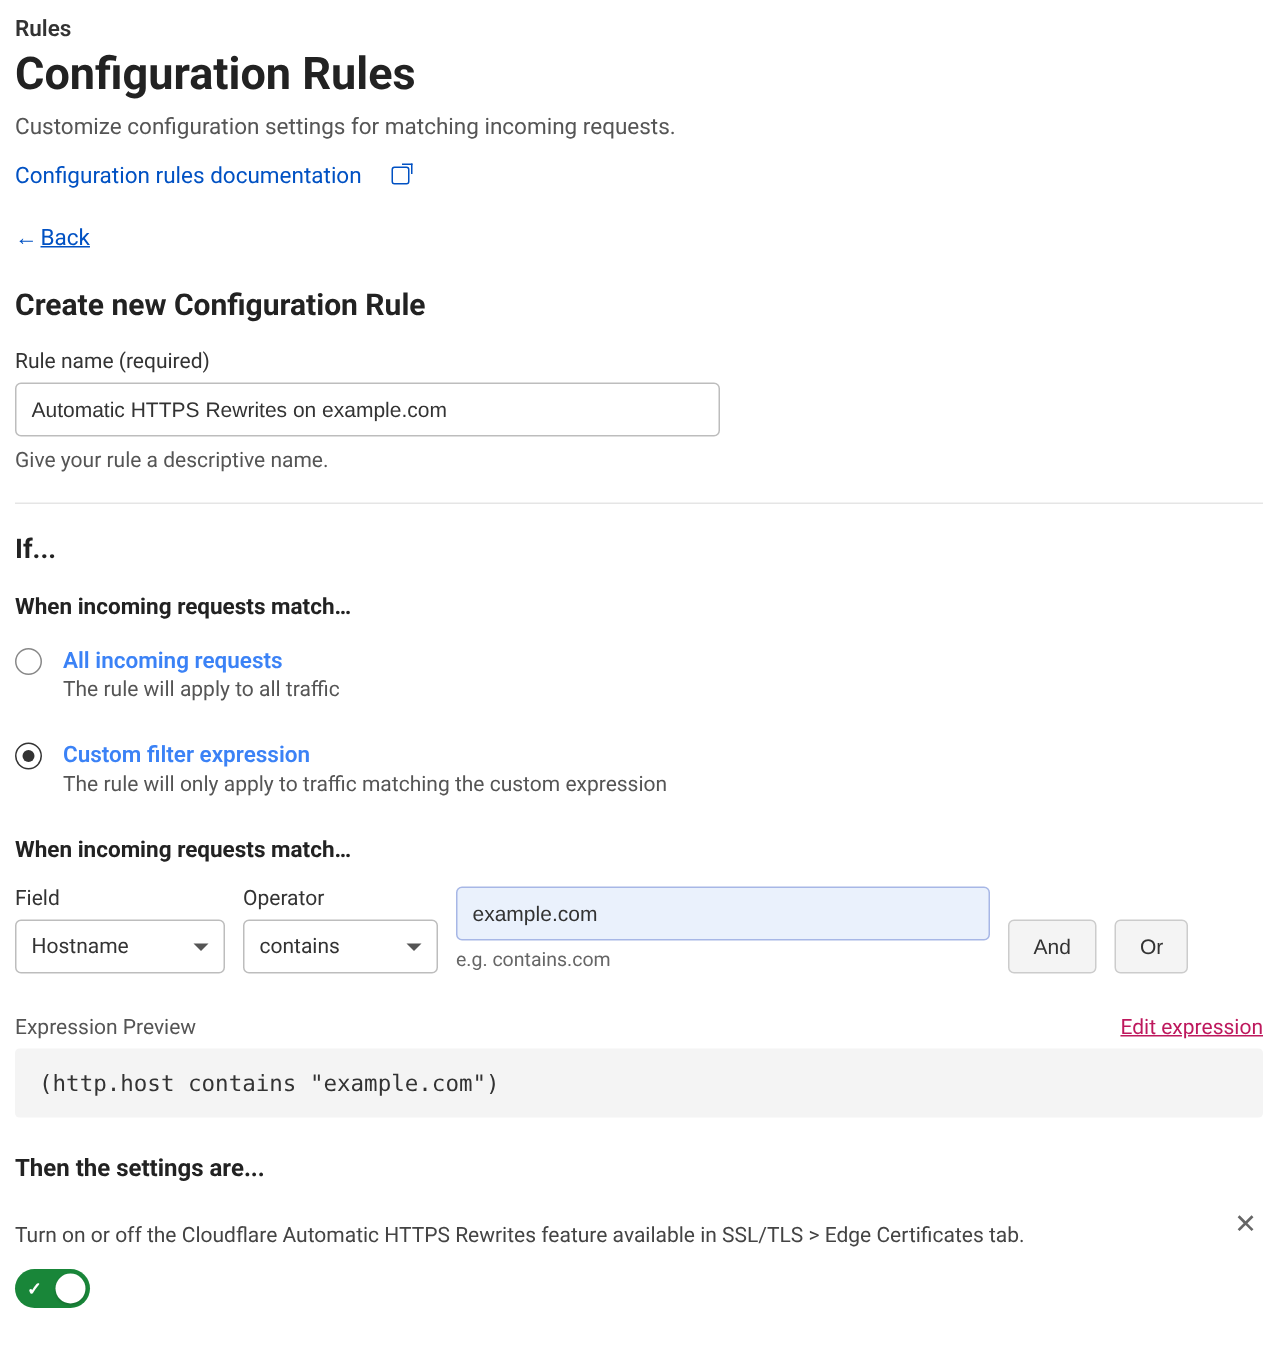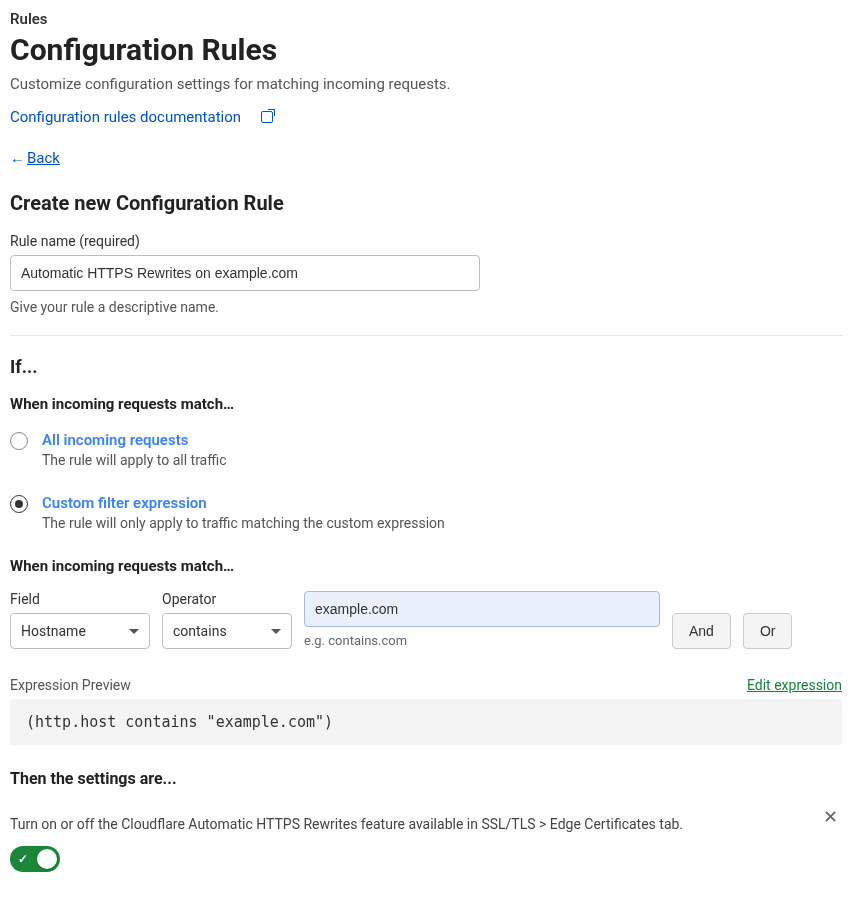--- a/index.html
+++ b/index.html
@@ -49,21 +49,21 @@
     height:36px; border:1px solid #a7b7e6; border-radius:4px;
     background:#eaf1fc; padding:0 10px; font-size:14px; color:#333; width:356px;
   }
   .value-hint { font-size:13px; color:#666; margin-top:6px; }
   .btn {
     height:36px; padding:0 16px; border:1px solid #ccc; border-radius:4px;
     background:#f4f4f4; font-size:14px; color:#333; cursor:pointer;
   }
   .preview-row { display:flex; justify-content:space-between; align-items:flex-end; margin-top:28px; margin-bottom:6px;gap:36px; }
   .preview-label { font-size:14px; color:#555; }
-  .edit-link { font-size:14px; color:#15803d; text-decoration:underline; cursor:pointer; }
+  .edit-link { font-size:14px; color:#be185d; text-decoration:underline; cursor:pointer; }
   .code-box {
     background:#f4f4f4; border-radius:3px; padding:14px 16px;
     font-family: ui-monospace, SFMono-Regular, Menlo, Consolas, monospace;
     font-size:15px; color:#333; margin-bottom:24px;
   }
   .then-heading { font-size:16px; font-weight:700; margin-bottom:20px; }
   .setting-row { display:flex; justify-content:space-between; align-items:flex-start; }
   .setting-title { font-size:16px; }
   .setting-title .strong { font-weight:700; }
   .setting-title .optional { color:#777; font-weight:400; }

